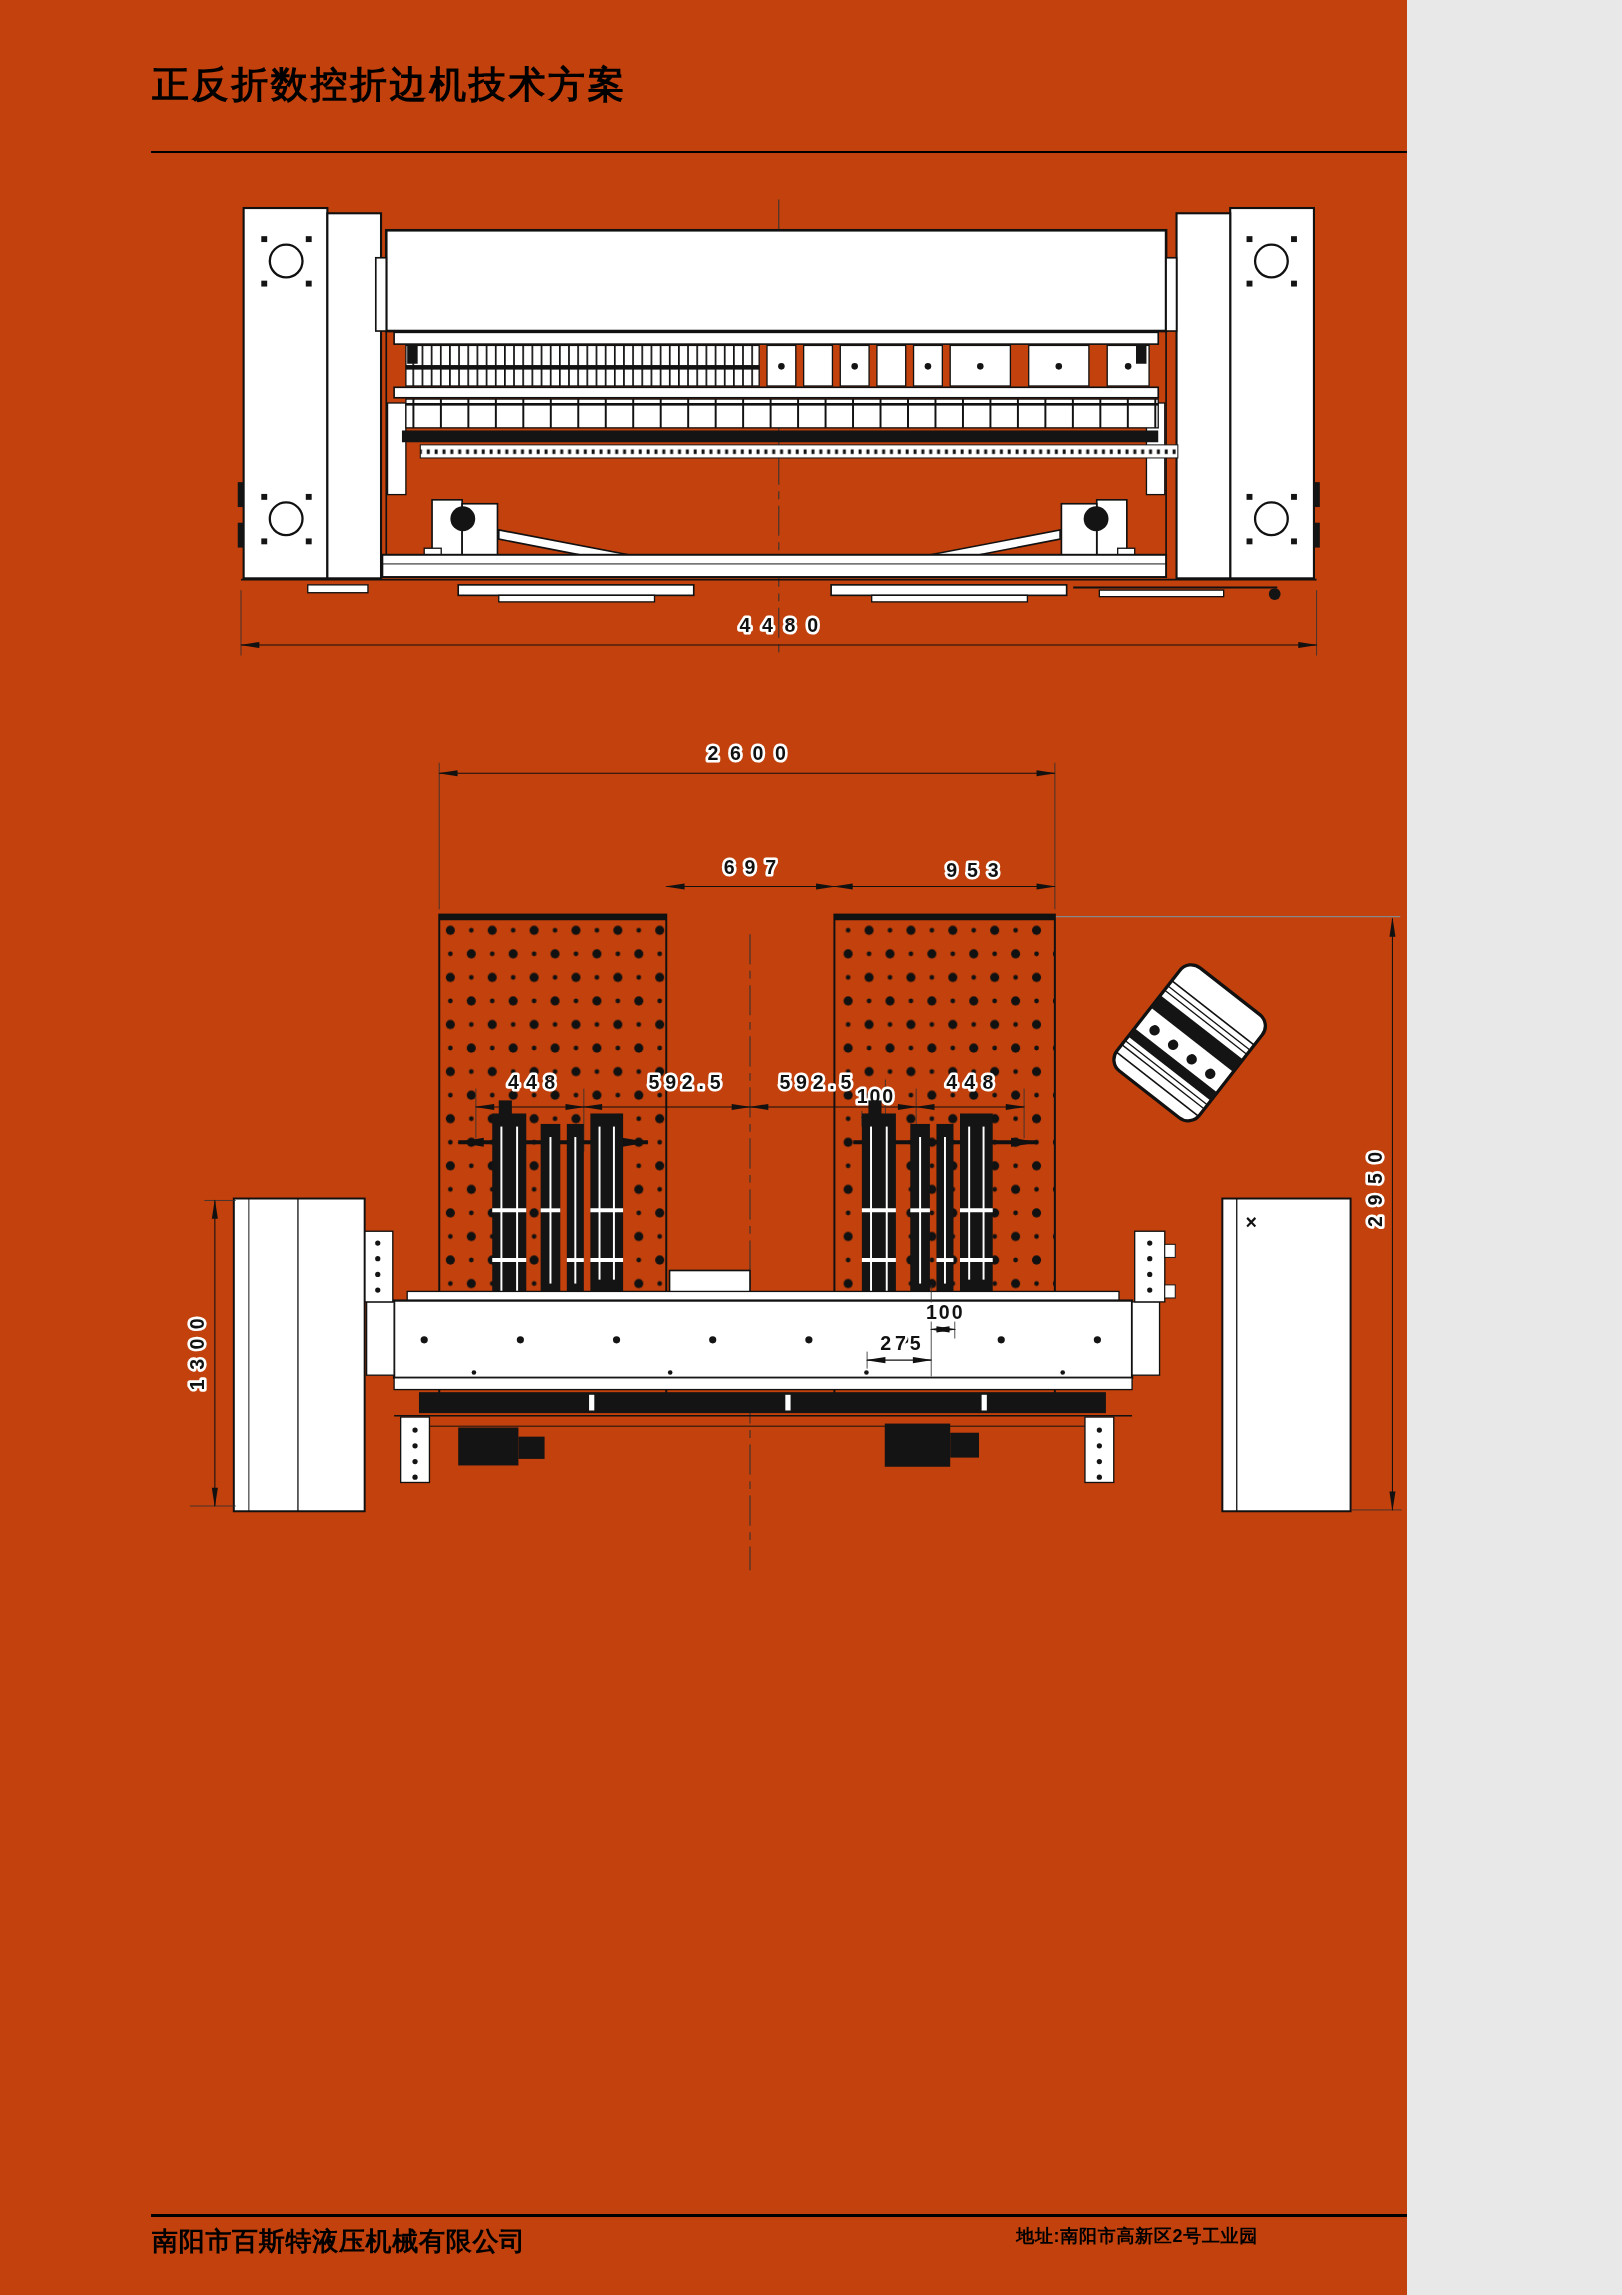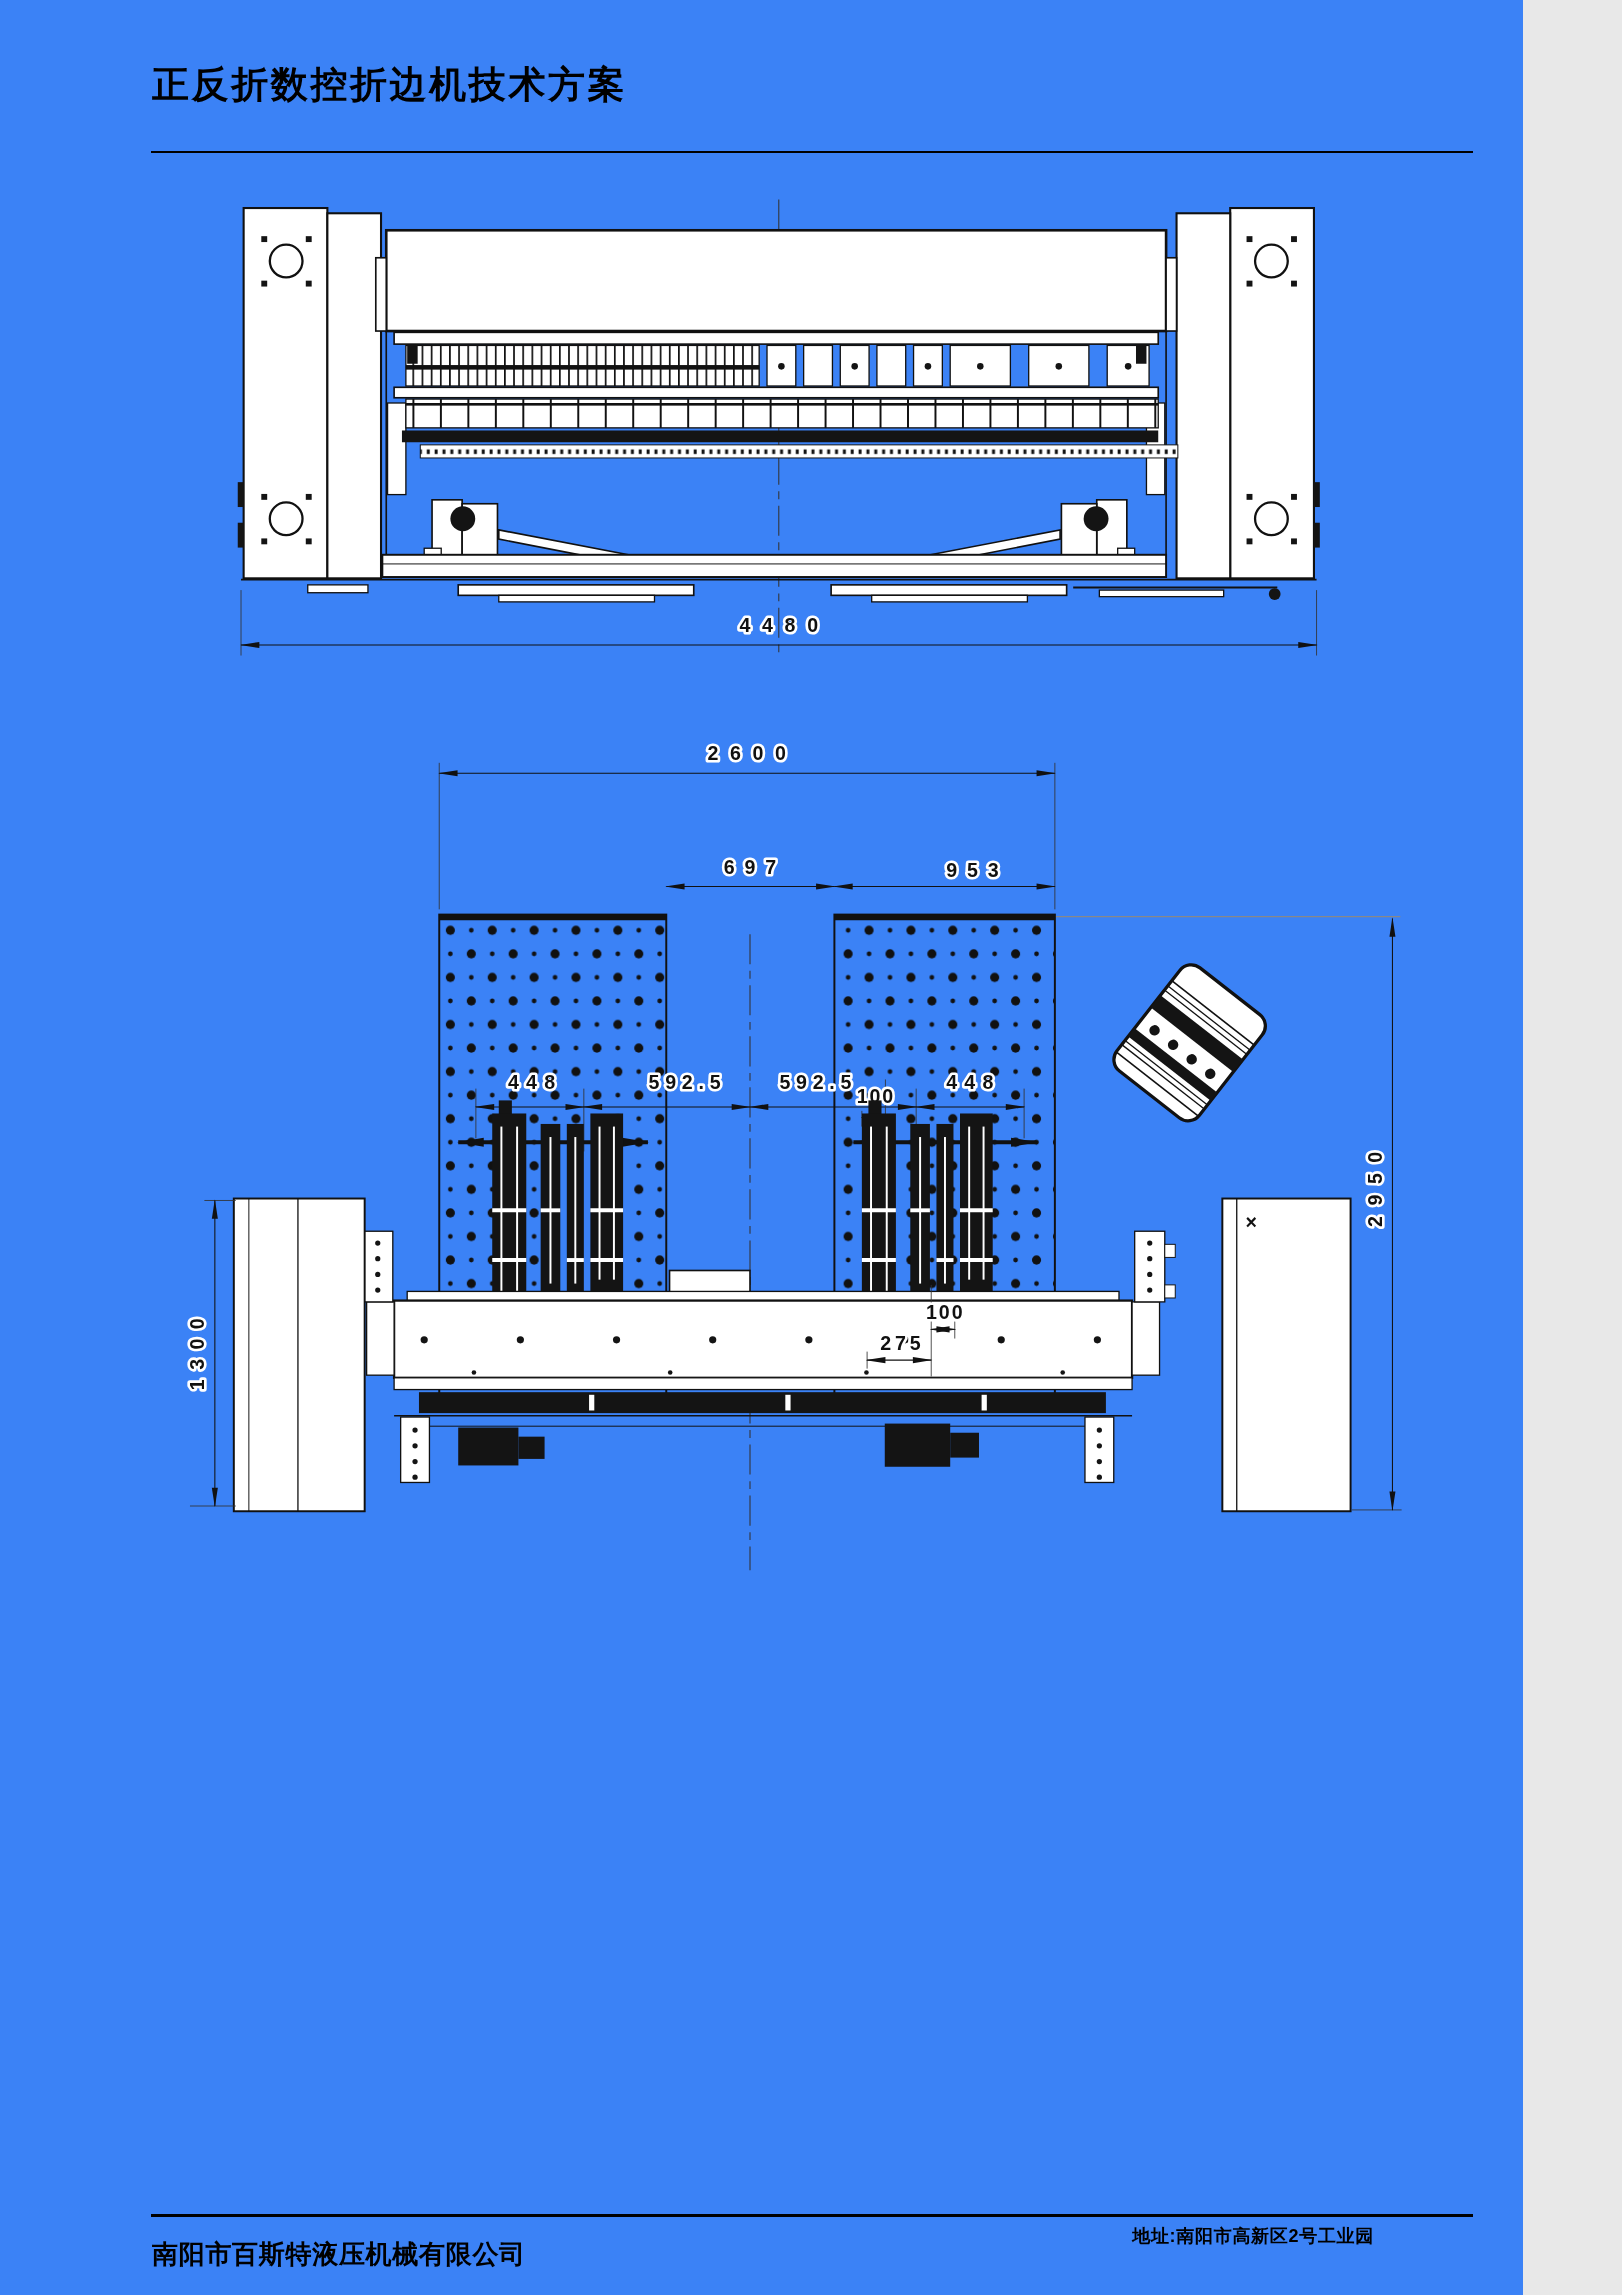--- a/index.html
+++ b/index.html
@@ -1,21 +1,21 @@
 <!DOCTYPE html>
 <html style="font-size:10.5px"><head>
 <meta charset="utf-8">
 <style>
   html,body{margin:0;padding:0;background:#e8e8e8;}
-  .page{position:relative;width:1523px;height:2295px;background:#3b82f6;overflow:hidden;
+  .page{position:relative;width:1407px;height:2295px;background:#c2410c;overflow:hidden;
         font-family:"Liberation Sans",sans-serif;color:#000;}
   .hdr{position:absolute;left:152px;top:60px;font-size:37px;font-weight:700;letter-spacing:2.6px;}
   .hdr-rule{position:absolute;left:151px;width:1322px;top:151px;height:2px;background:#000;}
   .ftr-rule{position:absolute;left:151px;width:1322px;top:2214px;height:3.3px;background:#000;}
-  .ftr-left{position:absolute;left:152px;top:2224px;font-size:26px;font-weight:700;letter-spacing:0.7px;margin-top:13px;}
+  .ftr-left{position:absolute;left:152px;top:2224px;font-size:26px;font-weight:700;letter-spacing:0.7px;}
   .ftr-right{position:absolute;right:149px;top:2224px;font-size:18px;font-weight:700;letter-spacing:0.7px;}
   svg.draw{position:absolute;left:0;top:0;}
   .o{fill:#fff;stroke:#111;}
   .ln{stroke:#111;fill:none;}
   .dl{stroke:#111;stroke-width:1.6;fill:none;}
   .xl{stroke:#333;stroke-width:1.3;fill:none;}
   .dk{fill:#141414;stroke:none;}
   text.dim{font-size:30px;font-weight:700;fill:#111;font-family:"Liberation Sans",sans-serif;
            paint-order:stroke;stroke:#fff;stroke-width:8;stroke-linejoin:round;}
   .cl{stroke:#333;stroke-width:1.6;stroke-dasharray:46 10 12 10;fill:none;}

